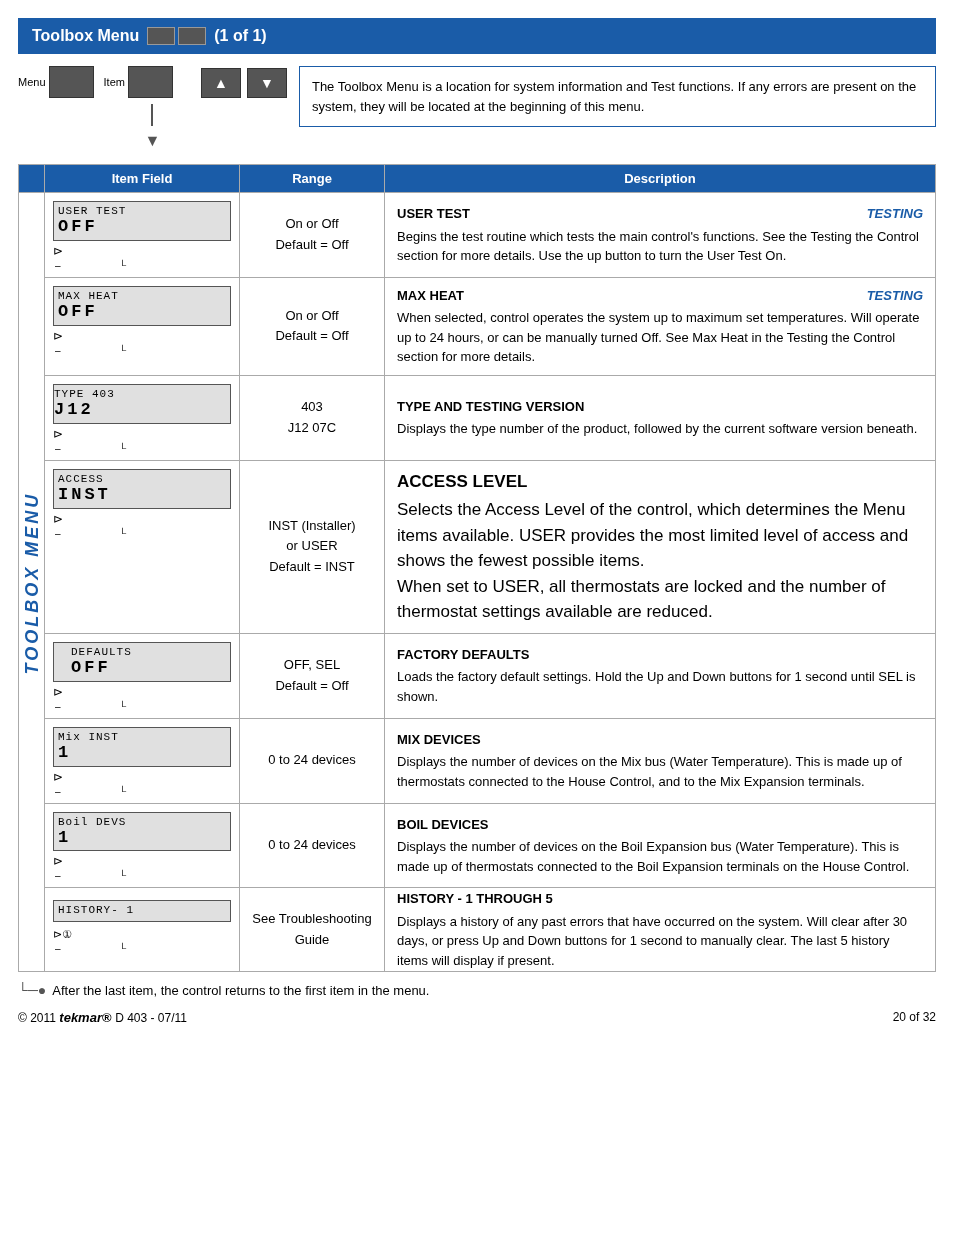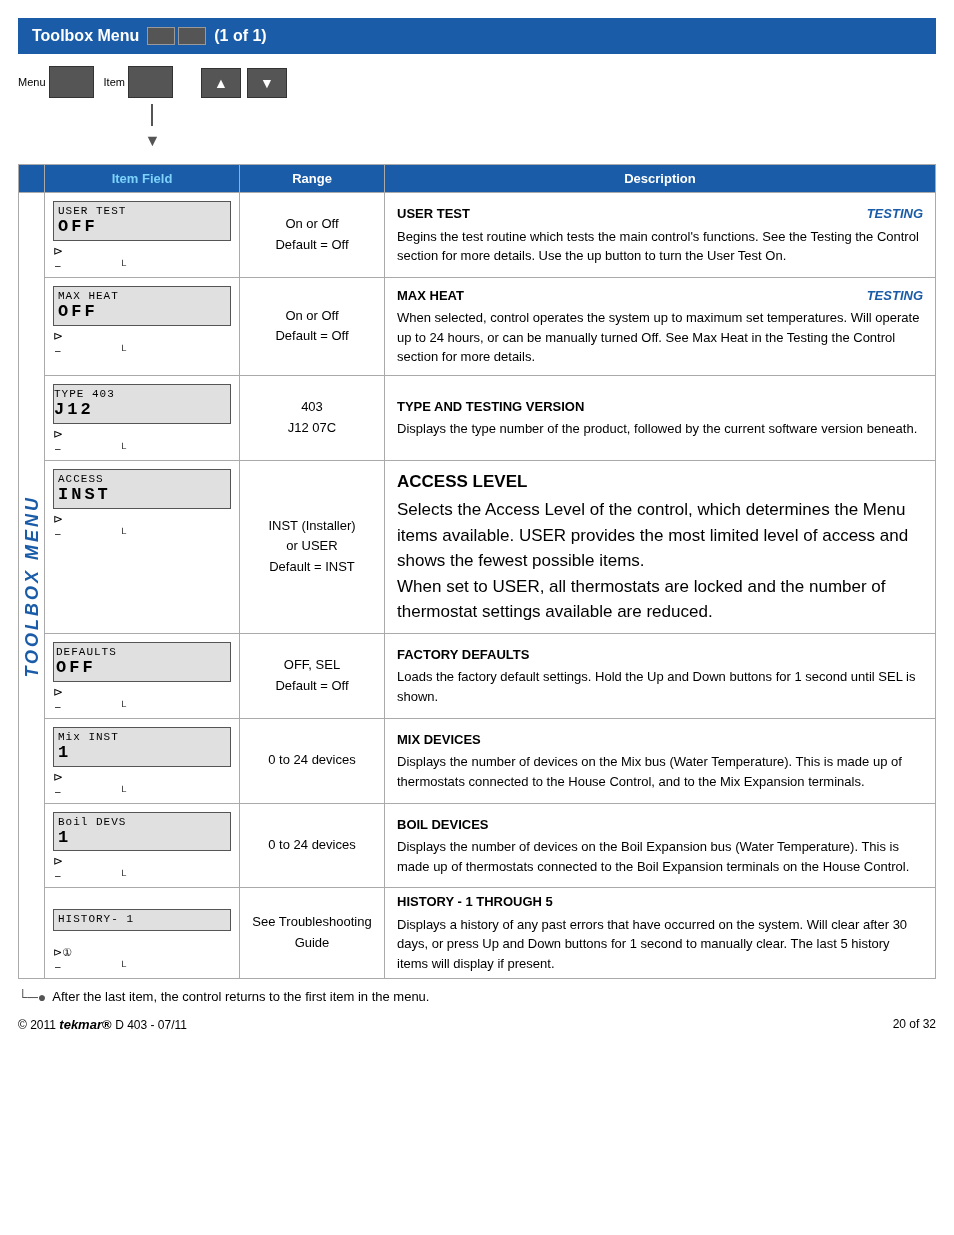--- a/index.html
+++ b/index.html
@@ -133,28 +133,29 @@
       <div style="display:flex;flex-direction:column;gap:4px;align-items:center;margin-left:18px;">
         <div style="display:flex;gap:6px;">
           <div class="arrow-btn">▲</div>
           <div class="arrow-btn">▼</div>
         </div>
       </div>
     </div>
     <div class="arrow-down-line"></div>
     <div style="color:#555;font-size:16px;">▼</div>
   </div>
+  <div class="intro-text">The Toolbox Menu is a location for system information and Test functions. If any errors are present on the system, they will be located at the beginning of this menu.</div>
 </div>
 
 <table class="content-table">
   <thead>
     <tr>
         <th style="width: 26px; background: rgb(26, 92, 168); border-right: 1px solid rgb(170, 170, 170);"></th>
 
-      <th style="width:195px; background:#1a5ca8; color:#7dd3fc; padding:6px 10px; text-align:center;">Item Field</th>
+      <th style="width:195px; background:#1a5ca8; color:#ffffff; padding:6px 10px; text-align:center;">Item Field</th>
       <th style="width:145px; background:#1a5ca8; color:#fff; padding:6px 10px; text-align:center;">Range</th>
       <th style="background:#1a5ca8; color:#fff; padding:6px 10px; text-align:center;">Description</th>
     </tr>
   </thead>
   <tbody id="table-body">
   <tr>
         <td rowspan="8" style="writing-mode: vertical-rl; transform: rotate(180deg); text-align: center; font-style: italic; font-weight: bold; font-size: 18px; color: rgb(26, 92, 168); letter-spacing: 3px; padding: 4px 2px; width: 26px; border-right: 1px solid rgb(170, 170, 170);">TOOLBOX MENU</td>
         <td style="padding: 6px 8px; vertical-align: top; width: 195px;">
           <div style="border: 1.5px solid rgb(85, 85, 85); background: rgb(224, 224, 224); padding: 3px 4px; margin: 2px 0px;">
             <div style="font-family: &quot;Courier New&quot;, monospace; font-size: 11px; letter-spacing: 1px; line-height: 1.2;">USER TEST</div>
@@ -227,21 +228,21 @@
         <td style="padding: 8px 10px; text-align: center; vertical-align: middle; font-size: 13px; line-height: 1.6; width: 145px;">INST (Installer)<br>or USER<br>Default = INST</td>
         <td style="padding: 8px 12px; font-size: 17px; line-height: 1.5;">
           <div style="display: flex; justify-content: space-between; align-items: baseline;">
             <strong>ACCESS LEVEL</strong>
           </div>
           <span style="display: block; margin-top: 3px;">Selects the Access Level of the control, which determines the Menu items available. USER provides the most limited level of access and shows the fewest possible items.<br>When set to USER, all thermostats are locked and the number of thermostat settings available are reduced.</span>
         </td>
       </tr>
       <tr>
         <td style="padding: 6px 8px; vertical-align: top; width: 195px;">
-          <div style="border: 1.5px solid rgb(85, 85, 85); background: rgb(224, 224, 224); padding: 3px 2px; margin: 2px 0px;">
+          <div style="border: 1.5px solid rgb(85, 85, 85); background: rgb(224, 224, 224); padding: 3px 17px; margin: 2px 0px;">
             <div style="font-family: &quot;Courier New&quot;, monospace; font-size: 11px; letter-spacing: 1px; line-height: 1.2;">DEFAULTS</div>
             <div style="font-family: &quot;Courier New&quot;, monospace; font-size: 17px; font-weight: bold; letter-spacing: 3px; line-height: 1.1;">OFF</div>
           </div>
           <div style="display: flex; align-items: center; gap: 6px; margin-top: 3px; font-size: 11px;">
             <span style="font-size: 12px;">⊳</span>
           </div>
           <div style="display: flex; justify-content: space-between; font-size: 10px; margin-top: 2px; padding-left: 2px; padding-right: 4px;">– &nbsp; &nbsp; &nbsp; &nbsp; &nbsp; &nbsp; &nbsp; &nbsp; &nbsp; &nbsp; └</div>
         </td>
         <td style="padding: 8px 10px; text-align: center; vertical-align: middle; font-size: 13px; line-height: 1.6; width: 145px;">OFF, SEL<br>Default = Off</td>
         <td style="padding: 8px 12px; font-size: 13px; line-height: 1.5;">
@@ -284,21 +285,21 @@
         <td style="padding: 8px 10px; text-align: center; vertical-align: middle; font-size: 13px; line-height: 1.6; width: 145px;">0 to 24 devices</td>
         <td style="padding: 8px 12px; font-size: 13px; line-height: 1.5;">
           <div style="display: flex; justify-content: space-between; align-items: baseline;">
             <strong>BOIL DEVICES</strong>
           </div>
           <span style="display: block; margin-top: 3px;">Displays the number of devices on the Boil Expansion bus (Water Temperature). This is made up of thermostats connected to the Boil Expansion terminals on the House Control.</span>
         </td>
       </tr>
       <tr>
         <td style="padding: 6px 8px; vertical-align: top; width: 195px;">
-          <div style="border: 1.5px solid rgb(85, 85, 85); background: rgb(224, 224, 224); padding: 3px 4px; margin: 15px 0px;">
+          <div style="border: 1.5px solid rgb(85, 85, 85); background: rgb(224, 224, 224); padding: 3px 4px; margin: 6px 0px;">
             <div style="font-family: &quot;Courier New&quot;, monospace; font-size: 11px; letter-spacing: 1px; line-height: 1.2;">HISTORY- 1</div>
             <div style="font-family: &quot;Courier New&quot;, monospace; font-size: 17px; font-weight: bold; letter-spacing: 3px; line-height: 1.1;"></div>
           </div>
           <div style="display: flex; align-items: center; gap: 6px; margin-top: 3px; font-size: 11px;">
             <span>⊳①</span>
           </div>
           <div style="display: flex; justify-content: space-between; font-size: 10px; margin-top: 2px; padding-left: 2px; padding-right: 4px;">– &nbsp; &nbsp; &nbsp; &nbsp; &nbsp; &nbsp; &nbsp; &nbsp; &nbsp; &nbsp; └</div>
         </td>
         <td style="padding: 8px 10px; text-align: center; vertical-align: middle; font-size: 13px; line-height: 1.6; width: 145px;">See Troubleshooting<br>Guide</td>
         <td style="padding: 1px 12px; font-size: 13px; line-height: 1.5;">

